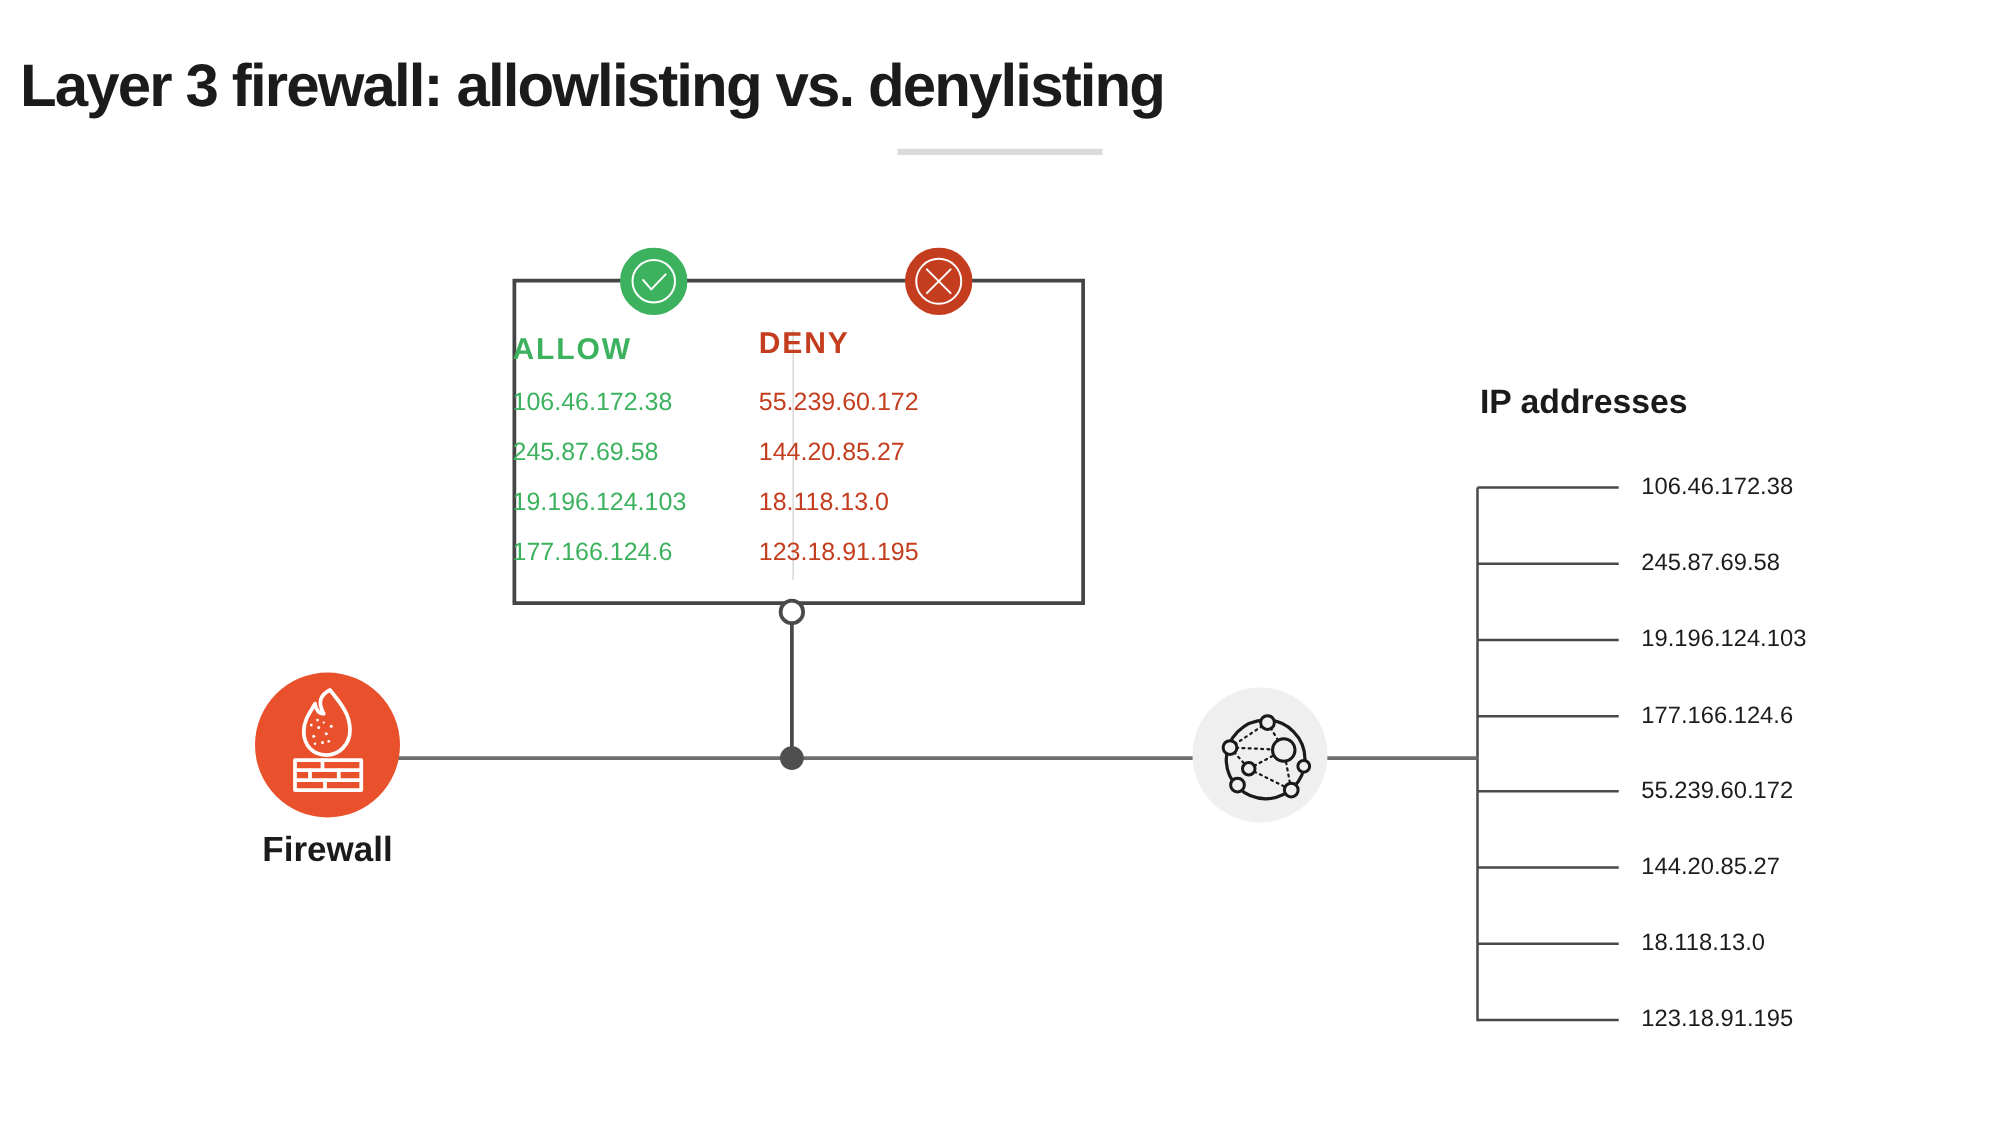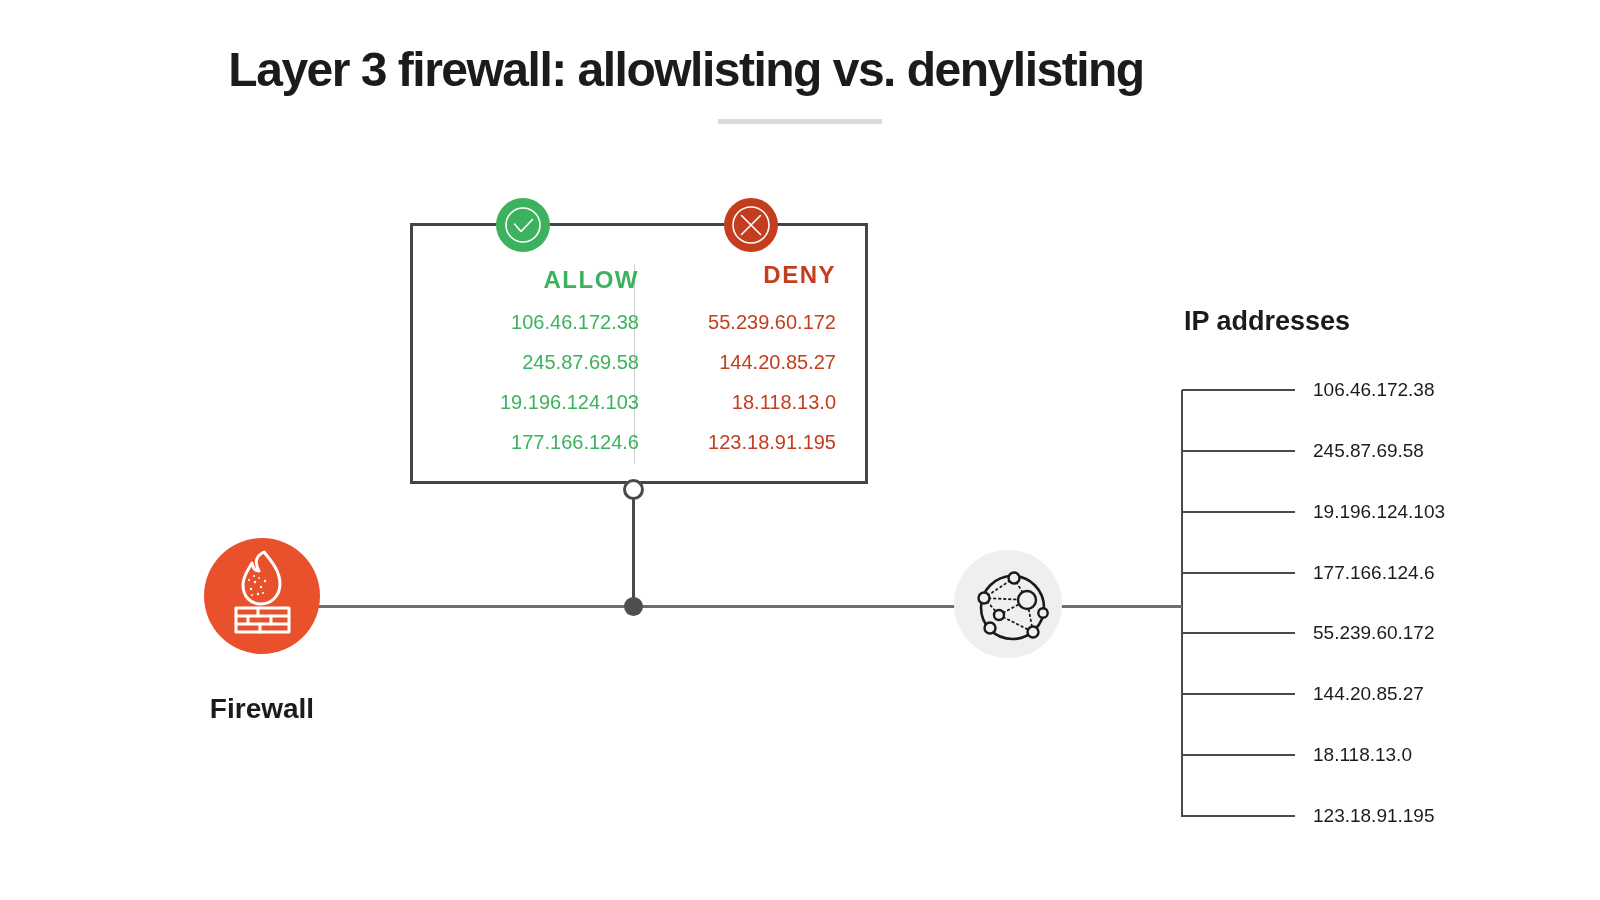--- a/index.html
+++ b/index.html
@@ -2,52 +2,52 @@
 <html><head>
 <meta charset="utf-8">
 <style>
   html,body{margin:0;padding:0;background:#ffffff;}
   .canvas{
     position:relative;width:1600px;height:900px;background:#ffffff;
     font-family:"Liberation Sans",sans-serif;overflow:hidden;
   }
   .abs{position:absolute;}
   .page-title{
-    left:4px;top:42px;width:1364px;text-align:center;
+    left:16px;top:42px;width:1364px;text-align:left;
     font-size:48px;font-weight:bold;letter-spacing:-1.5px;color:#1b1b1b;
   }
   .title-underline{left:718px;top:119px;width:164px;height:5px;background:#dadada;}
 
   
   .main-line{left:317px;top:605px;width:865px;height:3px;background:#6e6e6e;z-index:1;}
   .connector-line{left:632px;top:499px;width:3px;height:108px;background:#4a4a4a;z-index:4;}
   .connector-node{left:623px;top:479px;width:21px;height:21px;box-sizing:border-box;
     border:3px solid #4a4a4a;border-radius:50%;background:#ffffff;z-index:5;}
   .junction-dot{left:624px;top:597px;width:19px;height:19px;border-radius:50%;background:#4f4f4f;z-index:5;}
 
   
   .panel-box{left:410px;top:223px;width:458px;height:261px;box-sizing:border-box;
     border:3px solid #454545;background:#ffffff;z-index:2;}
   .panel-divider{left:634px;top:264px;width:1px;height:200px;background:#cfcfcf;z-index:3;}
   .badge{width:54px;height:54px;z-index:4;}
   .badge-allow{left:496px;top:198px;}
   .badge-deny{left:724px;top:198px;}
-  .col-text{width:229px;text-align:right;z-index:3;}
+  .col-text{width:229px;text-align:left;z-index:3;}
   .col-allow{left:410px;}
   .col-deny{left:607px;}
   .col-heading{font-size:24px;font-weight:bold;letter-spacing:1.5px;}
   .allow-color{color:#3cb25e;}
   .deny-color{color:#c43d1e;}
   .ip-line{font-size:20px;line-height:24px;}
 
   
   .node-circle{border-radius:50%;z-index:3;display:flex;align-items:center;justify-content:center;}
   .firewall-circle{left:204px;top:538px;width:116px;height:116px;background:#e9512c;}
   .internet-circle{left:954px;top:550px;width:108px;height:108px;background:#efefef;}
-  .node-label{width:200px;text-align:center;font-size:28px;font-weight:bold;color:#1b1b1b;z-index:3;margin-top:29px;}
+  .node-label{width:200px;text-align:center;font-size:28px;font-weight:bold;color:#1b1b1b;z-index:3;}
   .firewall-label{left:162px;top:664px;}
   .internet-label{left:908px;top:664px;}
 
   
   .iplist-title{left:1167px;top:306px;width:200px;text-align:center;
     font-size:27px;font-weight:bold;color:#1b1b1b;}
   .bracket-v{left:1181px;top:390px;width:2px;height:427px;background:#4a4a4a;}
   .bracket-tick{left:1182px;width:113px;height:2px;background:#4a4a4a;}
   .bracket-label{left:1313px;width:220px;font-size:19px;line-height:24px;color:#1c1c1c;text-align:left;}
 </style>

